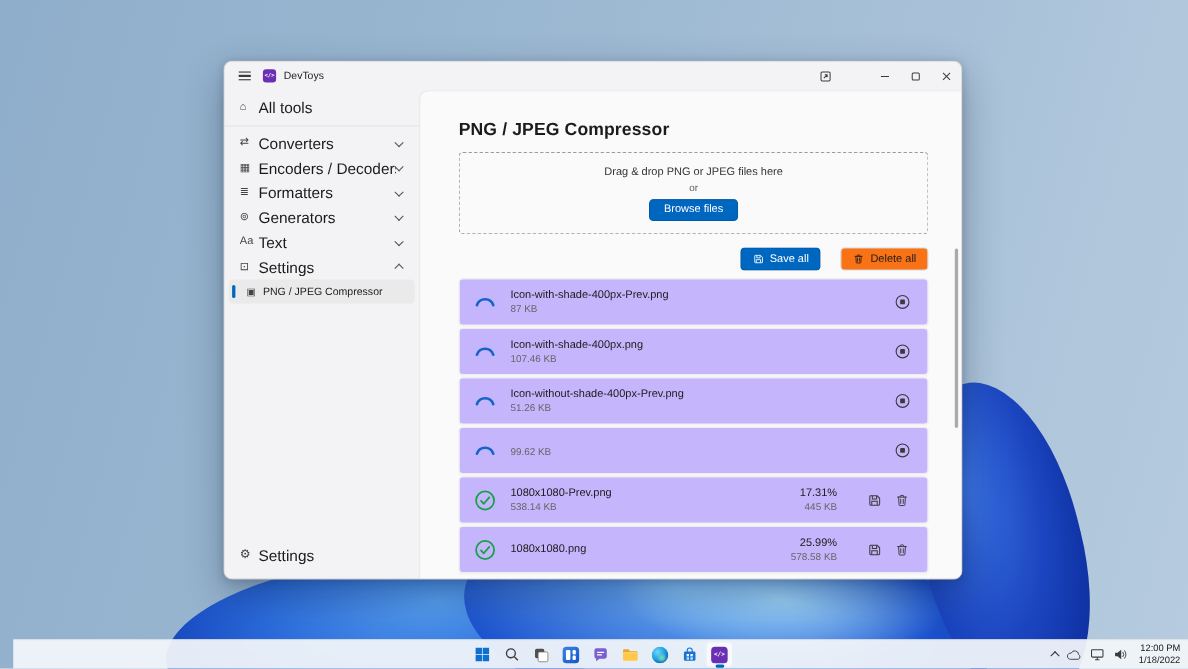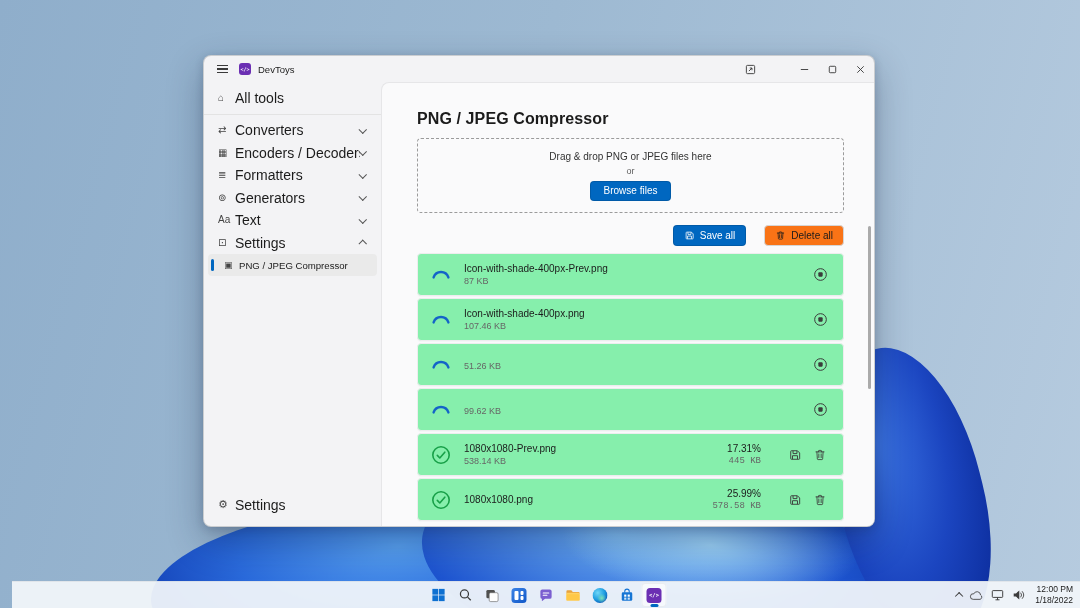--- a/index.html
+++ b/index.html
@@ -88,31 +88,31 @@
     font-size:10px; font-family:inherit; padding:3.5px 13px; border-radius:4px; cursor:pointer; }
 
   .toolbar-row{ margin-top:12px; display:flex; justify-content:flex-end; gap:18px; }
   .btn{ height:21px; display:flex; align-items:center; gap:5px; font-size:10px; font-family:inherit;
     border-radius:4px; padding:0 10px; cursor:pointer; }
   .btn-primary{ background:var(--accent-blue); color:#fff; border:1px solid rgba(0,0,0,.12); }
   .btn-secondary{ background:#f97316; color:#1b1b1b; border:1px solid #D5D5D5; }
   .btn svg{ display:block; }
 
   .file-list{ margin-top:7px; }
-  .file-row{ height:43px; margin-bottom:2px; background:#86efac; border:1px solid #EDEDEE; border-radius:4px;
+  .file-row{ height:43px; margin-bottom:2px; background:#c4b5fd; border:1px solid #EDEDEE; border-radius:4px;
     display:flex; align-items:center; padding:0 13px; box-shadow:0 1px 1px rgba(0,0,0,.025); }
   .status-icon{ width:20px; height:20px; flex:none; margin-right:13px; display:flex; align-items:center; justify-content:center; }
   .spinner-icon{ color:var(--spinner-blue); }
   .check-icon{ color:var(--success-green); }
   .file-meta{ flex:1; min-width:0; }
   .file-name{ font-size:10px; color:#1b1b1b; white-space:nowrap; overflow:hidden; text-overflow:ellipsis; }
   .file-size{ font-size:9px; color:#666; margin-top:2.5px; }
   .done-info{ text-align:right; margin-right:24px; }
   .pct{ font-size:10px; color:#1b1b1b; }
-  .newsize{ font-size:9px; color:#666; margin-top:2.5px;font-family:Liberation Mono, monospace; }
+  .newsize{ font-size:9px; color:#666; margin-top:2.5px; }
   .icon-btn{ width:20px; height:20px; border:none; background:transparent; color:#3A3A3A; cursor:pointer;
     display:flex; align-items:center; justify-content:center; padding:0; }
   .row-trash{ margin-left:5px; }
 
   .scroll-thumb{ position:absolute; right:3px; top:170px; width:3px; height:163px; border-radius:2px;
     background:#8F8F8F; opacity:.75; cursor:pointer; }
 
   
   .taskbar{ position:absolute; left:12px; right:0; bottom:0; height:27px; z-index:6;
     background:rgba(241,245,250,.94); border-top:1px solid rgba(0,0,0,.05); }
@@ -318,20 +318,21 @@
             </div>
 
             <div class="file-row processing">
               <span class="status-icon">
                 <svg class="spinner-icon" width="20" height="20" viewBox="0 0 20 20" fill="none" stroke="currentColor" stroke-width="2.4" stroke-linecap="round">
                   <path d="M2.6 12.4 A 7.8 7.8 0 0 1 17.4 12.4"></path>
                 </svg>
 
               </span>
               <div class="file-meta">
+                <div class="file-name">Icon-without-shade-400px-Prev.png</div>
                 <div class="file-size">51.26 KB</div>
               </div>
 
               <button class="icon-btn row-stop">
                 <svg width="15" height="15" viewBox="0 0 18 18">
                   <circle cx="9" cy="9" r="7" fill="none" stroke="currentColor" stroke-width="1.2"></circle>
                   <rect x="6.4" y="6.4" width="5.2" height="5.2" rx="1" fill="currentColor"></rect>
                 </svg>
               </button>
             </div>

